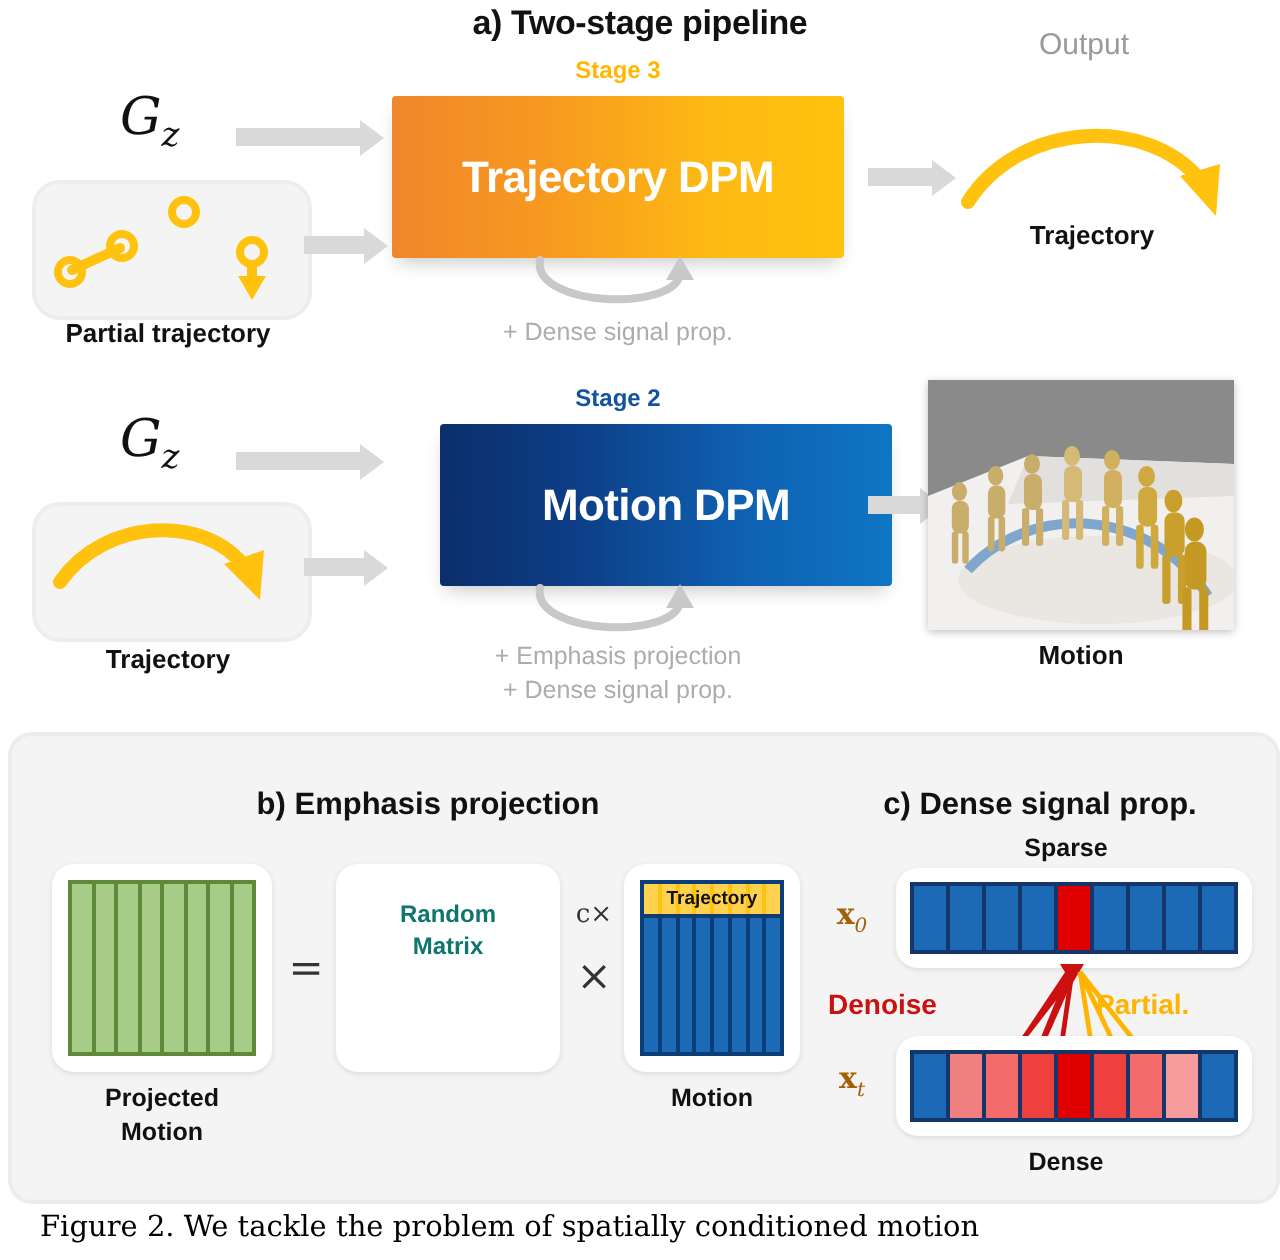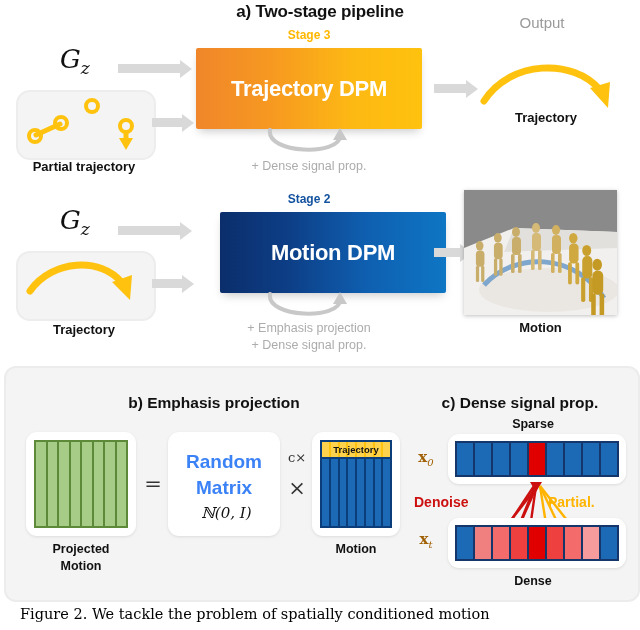--- a/index.html
+++ b/index.html
@@ -249,25 +249,24 @@
         <i></i>
         <i></i>
     </div>
   </div>
   <div class="abs ctr small-cap" style="left:10px;top:170px;width:126px;">Projected</div>
   <div class="abs ctr small-cap" style="left:10px;top:187px;width:126px;">Motion</div>
 
   <div class="abs ctr mathsym" style="left:132px;top:100px;width:26px;">=</div>
 
   <div class="abs white-card ctr" style="left:160px;top:60px;width:112px;height:104px;">
-    <div style="padding-top:17px;font-size:19px;font-weight:bold;color:#3b82f6;line-height:1.35;">
+    <div style="padding-top:17px;font-size:12px;font-weight:bold;color:#0f766e;line-height:1.35;">
       <div>Random</div>
       <div>Matrix</div>
     </div>
-    <div class="nd" style="margin-top:4px;font-style:italic;">&nbsp;ℕ(0, I)</div>
   </div>
 
   <div class="abs ctr mathsym-small" style="left:276px;top:78px;width:26px;">c×</div>
   <div class="abs ctr mathsym" style="left:276px;top:104px;width:26px;">×</div>
 
   <div class="abs white-card" style="left:304px;top:60px;width:88px;height:104px;padding:8px;box-sizing:border-box;">
     <div class="motion-block" style="width:72px;height:88px;">
       <div class="traj-strip">
         <i></i>
           <i></i>

